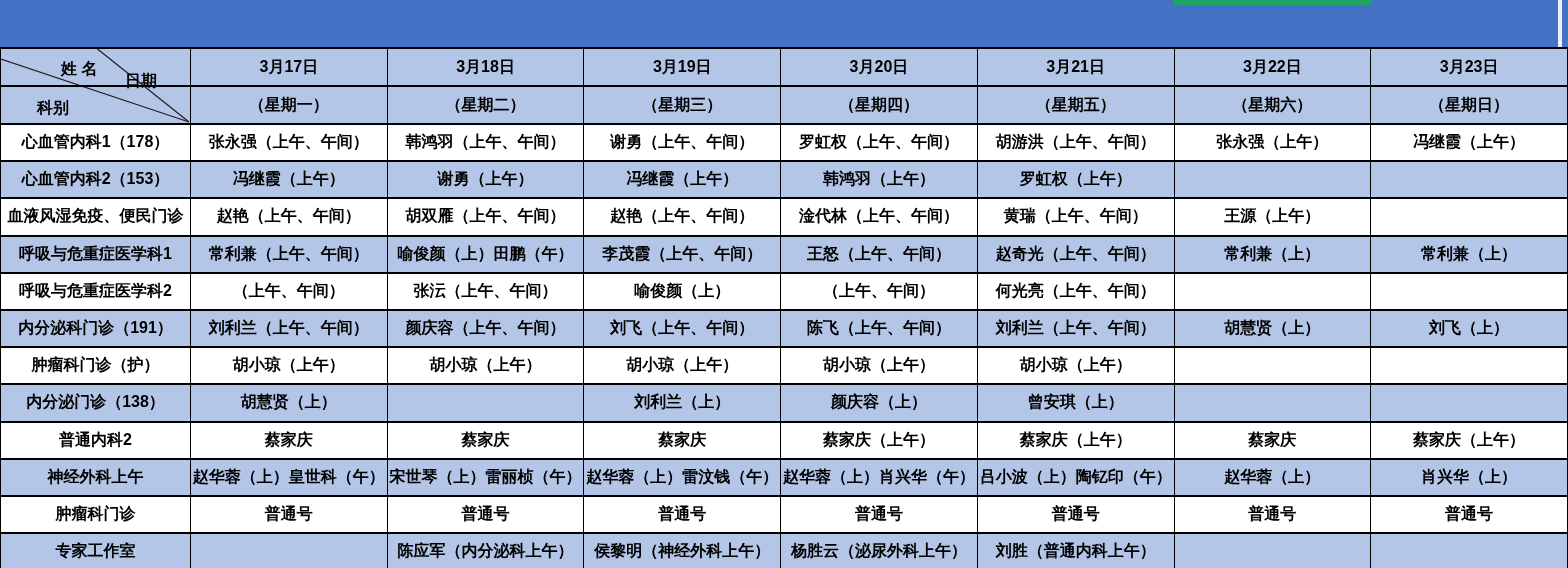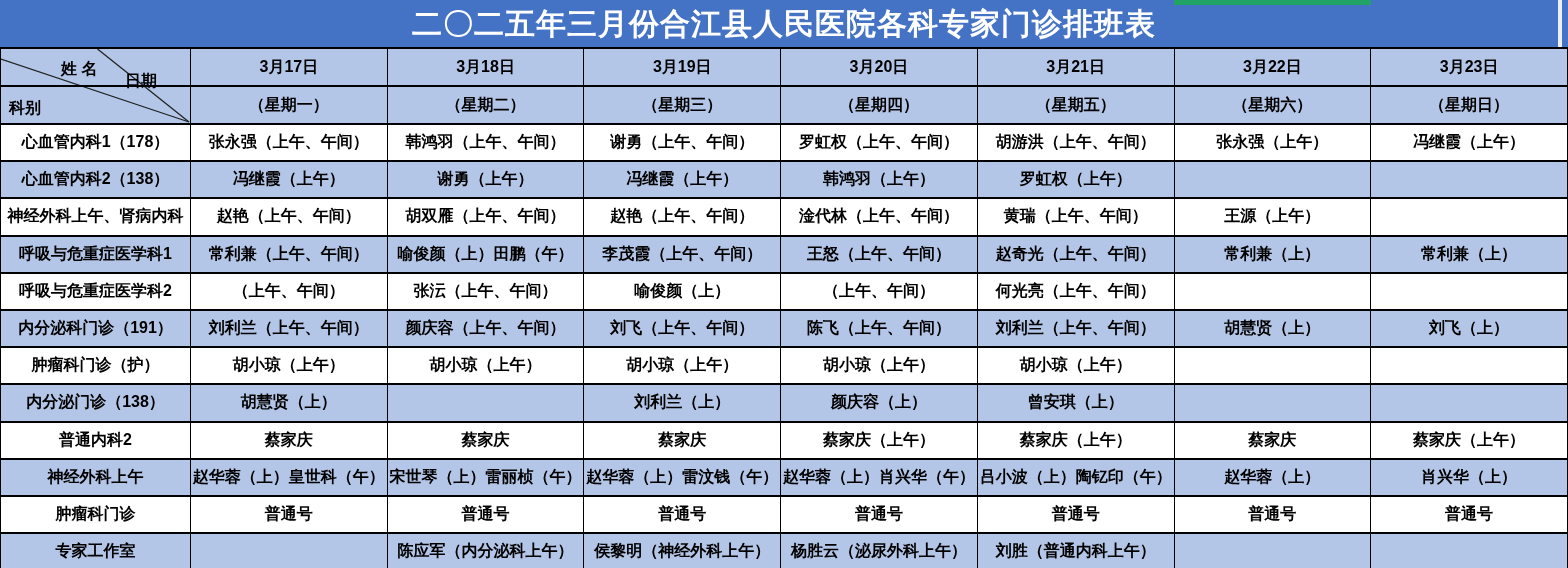--- a/index.html
+++ b/index.html
@@ -33,29 +33,28 @@
   thead tr.h1 th{height:36px;}
   thead tr.h2 th{height:36px;}
   tbody td{height:35.2px;}
   tbody tr:nth-child(odd){background:#ffffff;}
   tbody tr:nth-child(even){background:#B4C6E7;}
   .corner{position:relative;padding:0;}
   .corner svg{position:absolute;left:0;top:0;width:100%;height:100%;}
   .corner .lab{position:absolute;font-size:16px;white-space:nowrap;}
   .lab-name{left:60px;top:10px;}
   .lab-date{left:124px;top:22px;}
-  .lab-dept{left:8px;top:49px;}
+  .lab-dept{left:36px;top:49px;}
 </style>
 </head>
 <body>
 
 <div class="sheet">
 
   <div class="title-row">
-    <span class="title-text">二〇二五年三月份合江县人民医院各科专家门诊排班表</span>
     <div class="green-bar"></div>
     <div class="edge-strip"></div>
   </div>
 
   <table>
     <colgroup>
       <col class="c0">
         <col>
         <col>
         <col>
@@ -99,31 +98,31 @@
           <td>心血管内科1（178）</td>
           <td>张永强（上午、午间）</td>
           <td>韩鸿羽（上午、午间）</td>
           <td>谢勇（上午、午间）</td>
           <td>罗虹权（上午、午间）</td>
           <td>胡游洪（上午、午间）</td>
           <td>张永强（上午）</td>
           <td>冯继霞（上午）</td>
         </tr>
         <tr>
-          <td>心血管内科2（138）</td>
+          <td>心血管内科2（153）</td>
           <td>冯继霞（上午）</td>
           <td>谢勇（上午）</td>
           <td>冯继霞（上午）</td>
           <td>韩鸿羽（上午）</td>
           <td>罗虹权（上午）</td>
           <td></td>
           <td></td>
         </tr>
         <tr>
-          <td>神经外科上午、肾病内科</td>
+          <td>血液风湿免疫、便民门诊</td>
           <td>赵艳（上午、午间）</td>
           <td>胡双雁（上午、午间）</td>
           <td>赵艳（上午、午间）</td>
           <td>淦代林（上午、午间）</td>
           <td>黄瑞（上午、午间）</td>
           <td>王源（上午）</td>
           <td></td>
         </tr>
         <tr>
           <td>呼吸与危重症医学科1</td>

